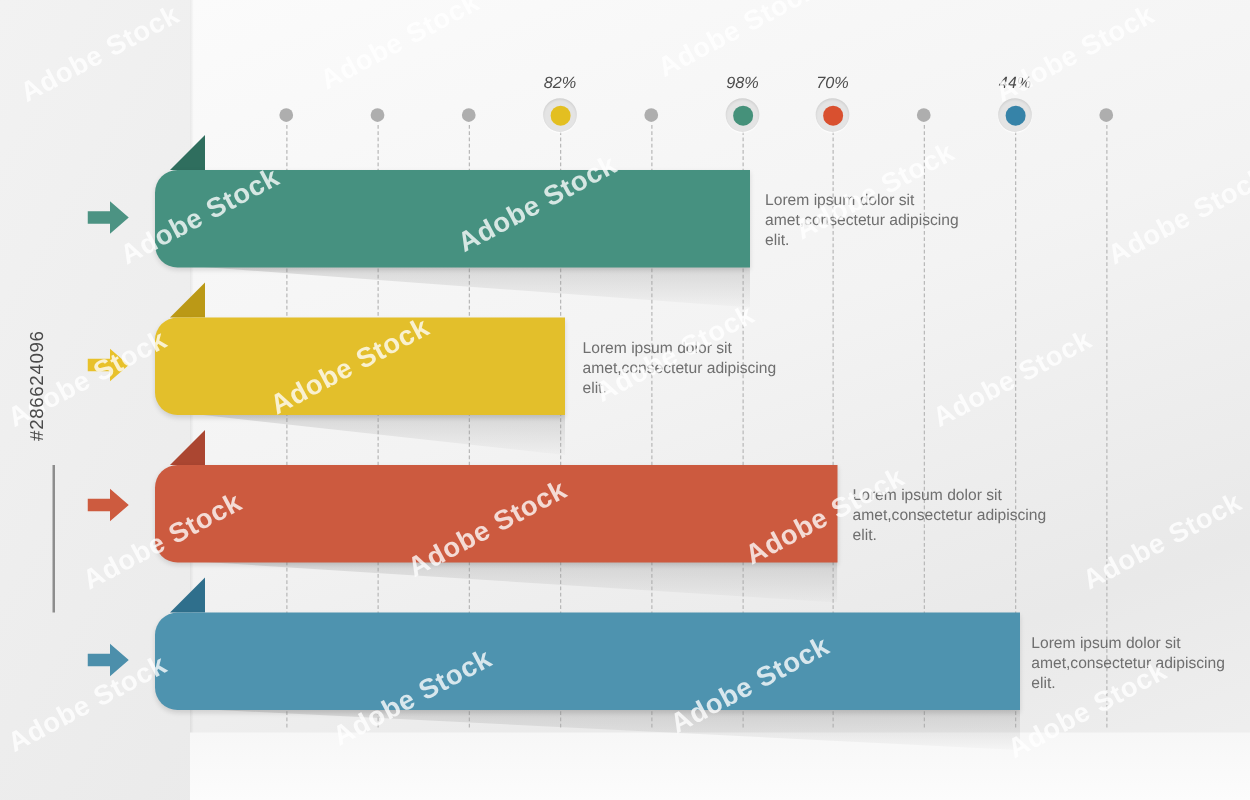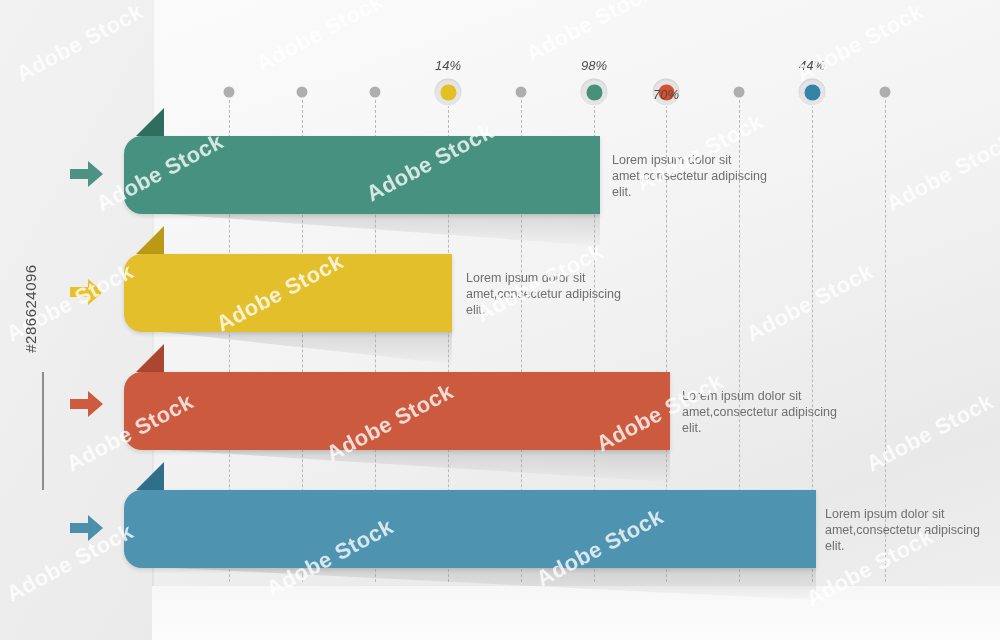--- a/index.html
+++ b/index.html
@@ -180,23 +180,23 @@
     <div class="tick-dot" style="left:739px; top:92px;"></div>
 
     <div class="tick-dot big" style="left:812px; top:92px;">
       <span class="core" style="background:#3683A8;"></span>
     </div>
 
     <div class="tick-dot" style="left:885px; top:92px;"></div>
   </div>
 
   <div>
-    <div class="tick-label" style="left:448px; top:58px;">14%</div>
+    <div class="tick-label" style="left:448px; top:58px;">82%</div>
     <div class="tick-label" style="left:594px; top:58px;">98%</div>
-    <div class="tick-label" style="left:666px; top:58px;margin-top:29px;">70%</div>
+    <div class="tick-label" style="left:666px; top:58px;">70%</div>
     <div class="tick-label" style="left:812px; top:58px;">44%</div>
   </div>
 
   <div>
     <div class="wm" style="left:10px;  top:30px;  transform:rotate(-28deg);">Adobe Stock</div>
     <div class="wm" style="left:250px; top:20px;  transform:rotate(-28deg);">Adobe Stock</div>
     <div class="wm" style="left:520px; top:10px;  transform:rotate(-28deg);">Adobe Stock</div>
     <div class="wm" style="left:790px; top:30px;  transform:rotate(-28deg);">Adobe Stock</div>
     <div class="wm" style="left:90px;  top:160px; transform:rotate(-28deg);">Adobe Stock</div>
     <div class="wm" style="left:360px; top:150px; transform:rotate(-28deg);">Adobe Stock</div>

